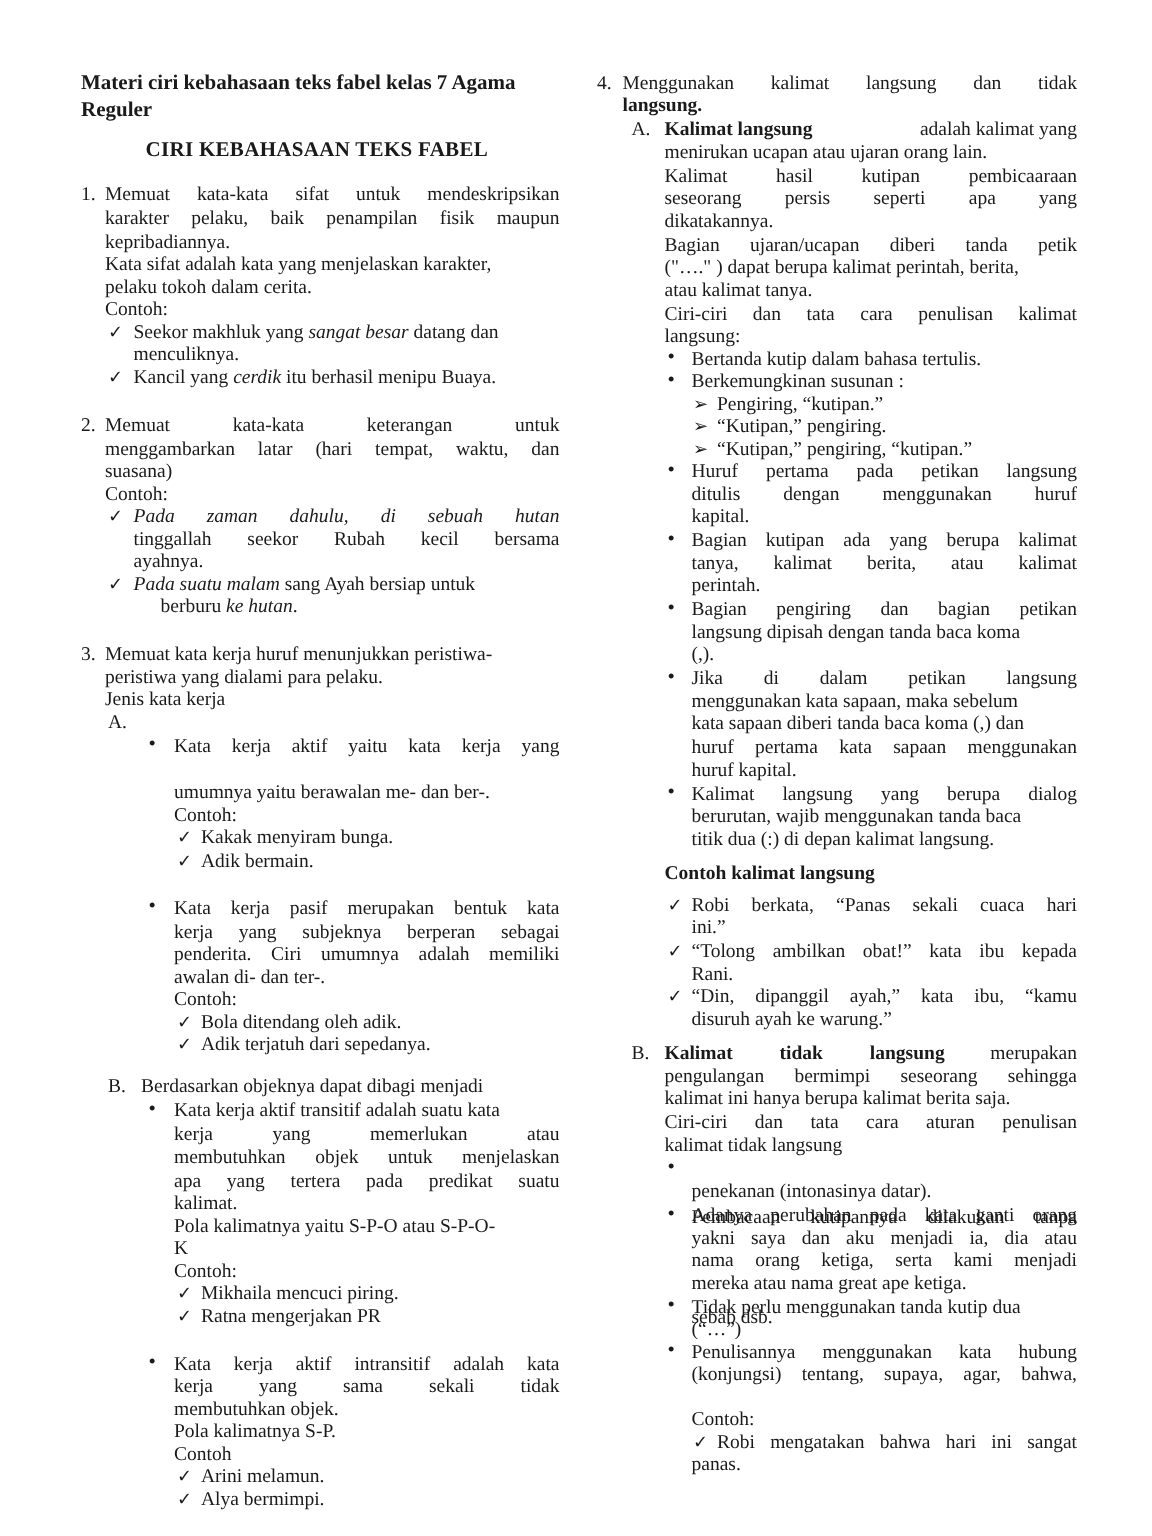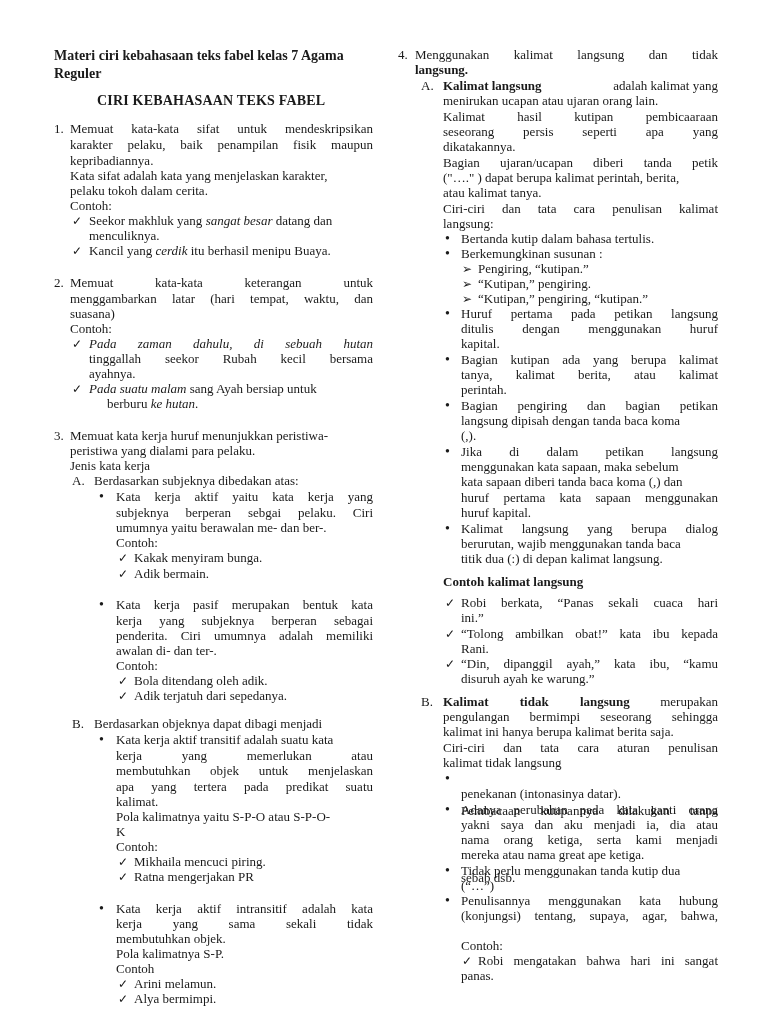--- a/index.html
+++ b/index.html
@@ -47,25 +47,23 @@
   <div class="ln" style="left:89px;top:366px;">ayahnya.</div>
   <div class="mark" style="left:72px;top:381px;">✓</div>
   <div class="ln" style="left:89px;top:381px;"><span class="i">Pada suatu malam</span><span> sang Ayah bersiap untuk</span></div>
   <div class="ln" style="left:107px;top:396px;"><span>berburu </span><span class="i">ke hutan</span><span>.</span></div>
 
   <div class="ln" style="left:54px;top:428px;">3.</div>
   <div class="ln" style="left:70px;top:428px;">Memuat kata kerja huruf menunjukkan peristiwa-</div>
   <div class="ln" style="left:70px;top:443px;">peristiwa yang dialami para pelaku.</div>
   <div class="ln" style="left:70px;top:458px;">Jenis kata kerja</div>
   <div class="ln" style="left:72px;top:473px;">A.</div>
-  <div class="ln" style="left:94px;top:473px;">Berdasarkan subjeknya dibedakan atas:</div>
 
   <div class="mark" style="left:99px;top:489px;font-size:14px;">•</div>
   <div class="ln j" style="left:116px;top:489px;width:257px;">Kata kerja aktif  yaitu kata kerja yang</div>
-  <div class="ln j" style="left:116px;top:505px;width:257px;">subjeknya berperan sebgai pelaku. Ciri</div>
   <div class="ln" style="left:116px;top:520px;">umumnya yaitu berawalan me- dan ber-.</div>
   <div class="ln" style="left:116px;top:535px;">Contoh:</div>
   <div class="mark" style="left:118px;top:550px;">✓</div>
   <div class="ln" style="left:134px;top:550px;">Kakak menyiram bunga.</div>
   <div class="mark" style="left:118px;top:566px;">✓</div>
   <div class="ln" style="left:134px;top:566px;">Adik bermain.</div>
 
   <div class="mark" style="left:99px;top:597px;font-size:14px;">•</div>
   <div class="ln j" style="left:116px;top:597px;width:257px;">Kata kerja pasif merupakan bentuk kata</div>
   <div class="ln j" style="left:116px;top:613px;width:257px;">kerja yang subjeknya berperan sebagai</div>

